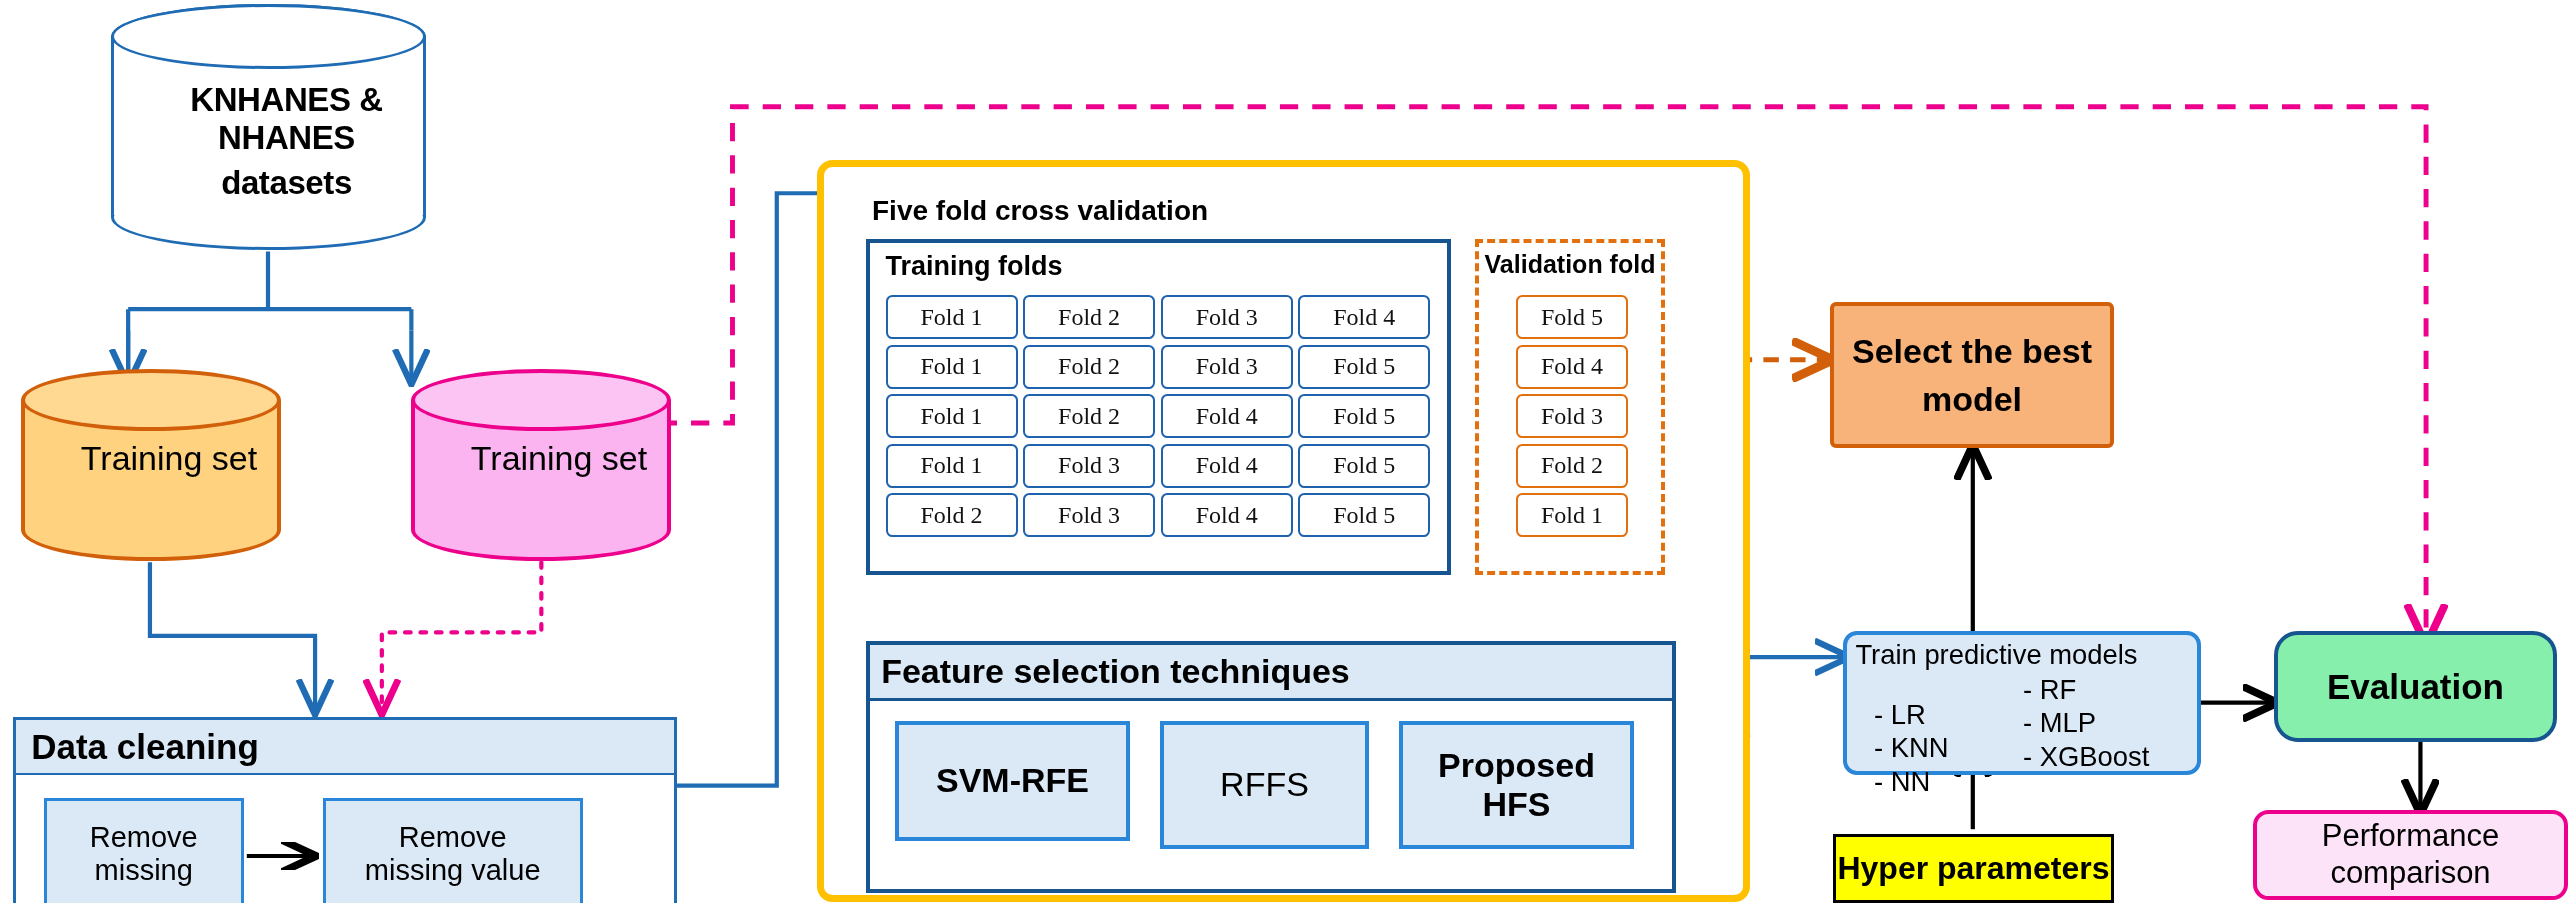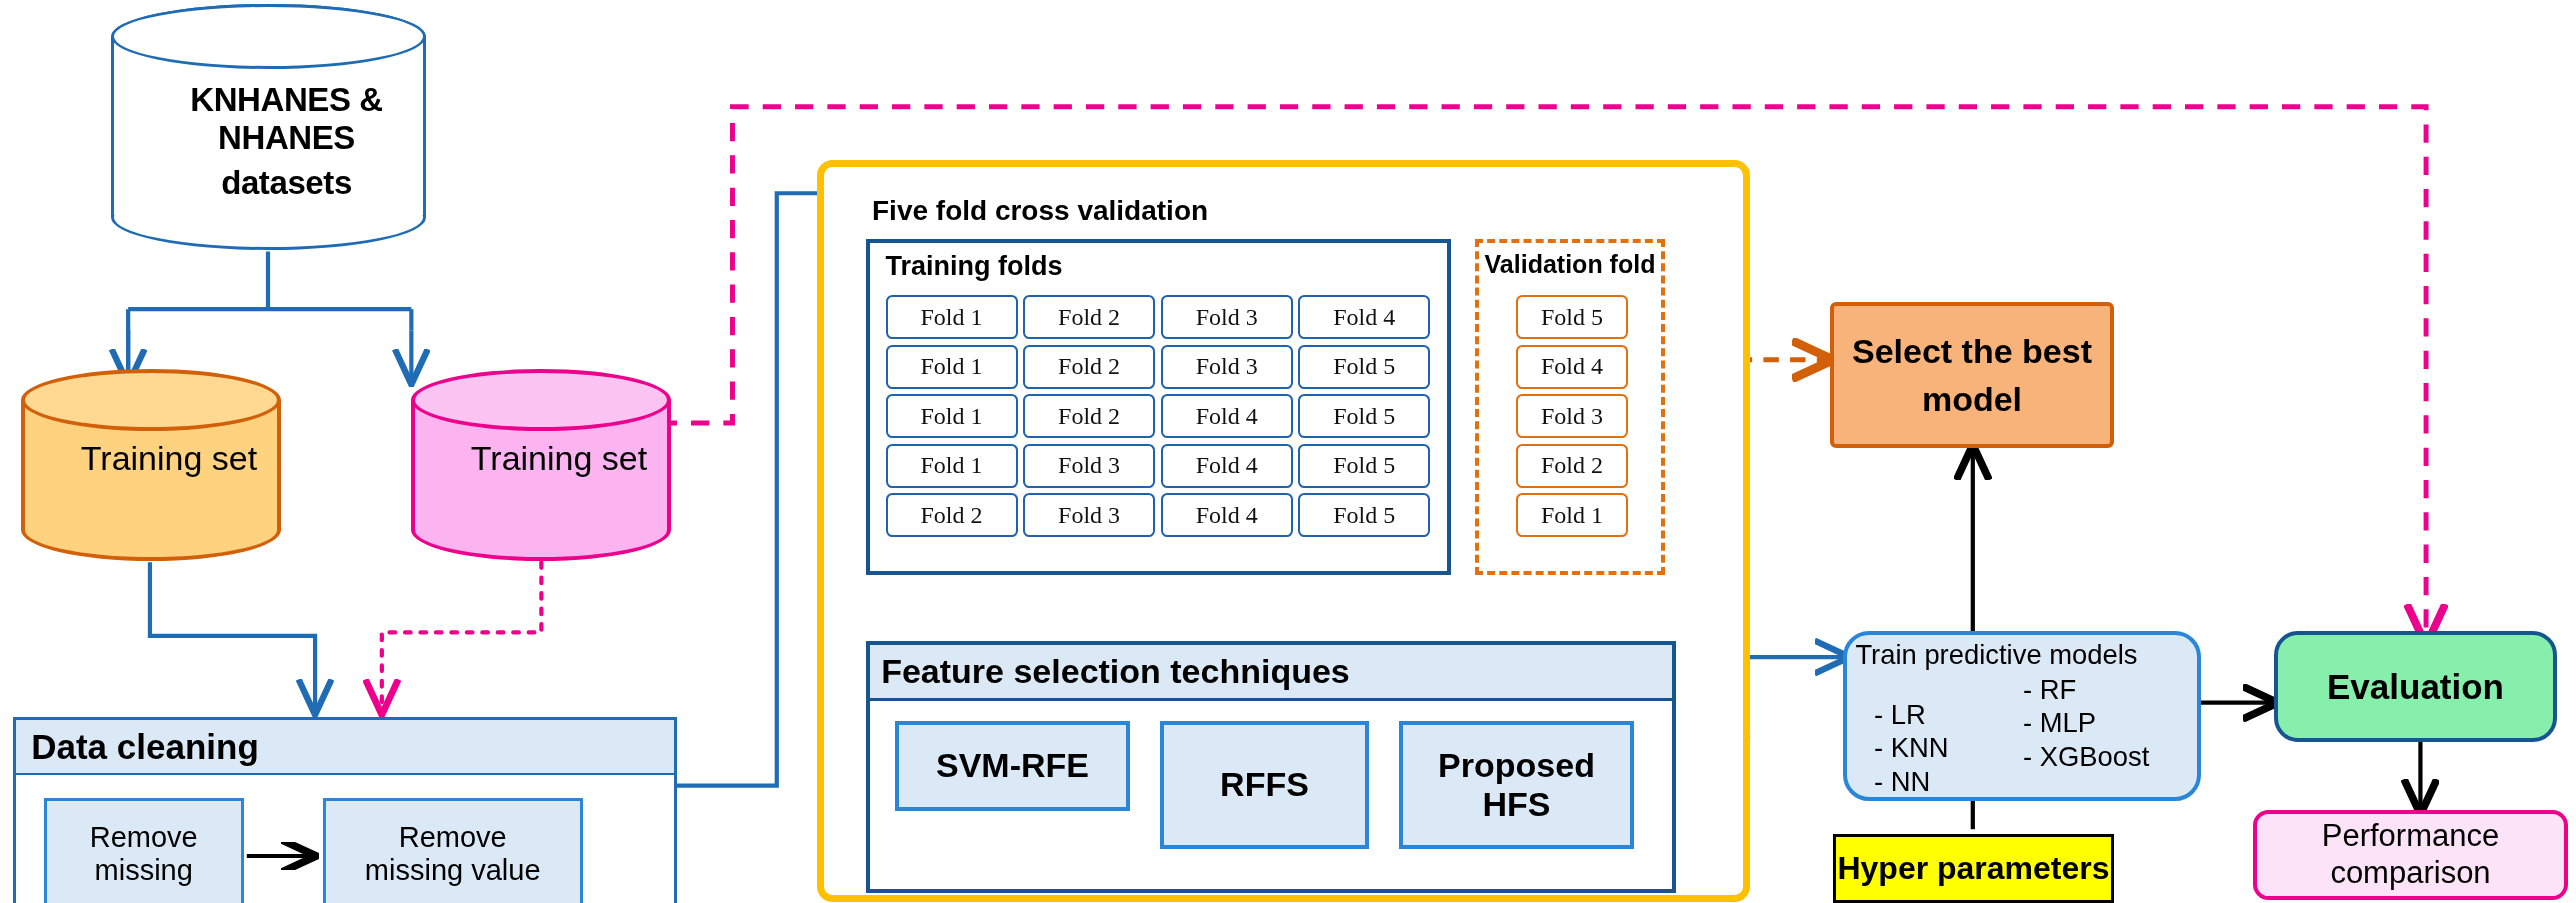--- a/index.html
+++ b/index.html
@@ -204,45 +204,45 @@
       <div class="vfold-chip">Fold 2</div>
       <div class="vfold-chip">Fold 1</div>
     </div>
   </div>
 
   <div class="panel" style="left:866px;top:641px;width:810px;height:252px;border:4.9px solid #16558f;">
     <div class="panel-hdr" style="height:56px;border-bottom:3.5px solid #16558f;padding-left:11.2px;">
       <span class="bold" style="font-size:34px;">Feature selection techniques</span>
     </div>
     <div style="position:relative;height:187px;">
-      <div class="chip" style="position:absolute;left:25px;top:19.7px;width:235px;height:90px;
+      <div class="chip" style="position:absolute;left:25px;top:19.7px;width:235px;height:120px;
                   background:#dbe9f7;border:4.2px solid #2a86d8;flex-direction:column;font-size:34px;font-weight:bold;">
         <span>SVM-RFE</span>
       </div>
       <div class="chip" style="position:absolute;left:290px;top:19.7px;width:209px;height:128px;
-                  background:#dbe9f7;border:4.2px solid #2a86d8;flex-direction:column;font-size:34px;font-weight:bold;">
+                  background:#dbe9f7;border:4.2px solid #2a86d8;flex-direction:column;font-size:34px;font-weight:normal;">
         <span>RFFS</span>
       </div>
       <div class="chip" style="position:absolute;left:529px;top:19.7px;width:235px;height:128px;
                   background:#dbe9f7;border:4.2px solid #2a86d8;flex-direction:column;font-size:34px;font-weight:bold;">
         <span>Proposed</span>
         <span>HFS</span>
       </div>
     </div>
   </div>
 
   <div class="node" style="left:1830px;top:302px;width:284px;height:146px;background:#f8b37a;
               border:4.9px solid #d2600a;border-radius:6px;flex-direction:column;
               font-size:34px;font-weight:bold;">
     <span>Select the best</span>
     <span style="margin-top:8.4px;">model</span>
   </div>
 
-  <div style="position:absolute;left:1843px;top:631px;width:358px;height:170px;background:#dbe9f7;
-              border:4.2px solid #2a86d8;border-radius:26px;box-sizing:border-box;">
+  <div style="position:absolute;left:1843px;top:631px;width:358px;height:144px;background:#dbe9f7;
+              border:4.2px solid #2a86d8;border-radius:14px;box-sizing:border-box;">
     <div class="cond" style="position:absolute;left:8.4px;top:4.2px;font-size:27.4px;color:#000;white-space:nowrap;">Train predictive models</div>
     <div style="position:absolute;left:27px;top:38px;font-size:27.4px;line-height:1.22;color:#000;margin-top:25px;">
       <div>- LR</div>
       <div>- KNN</div>
       <div>- NN</div>
     </div>
     <div style="position:absolute;left:176px;top:38px;font-size:27.4px;line-height:1.22;color:#000;">
       <div>- RF</div>
       <div>- MLP</div>
       <div>- XGBoost</div>

